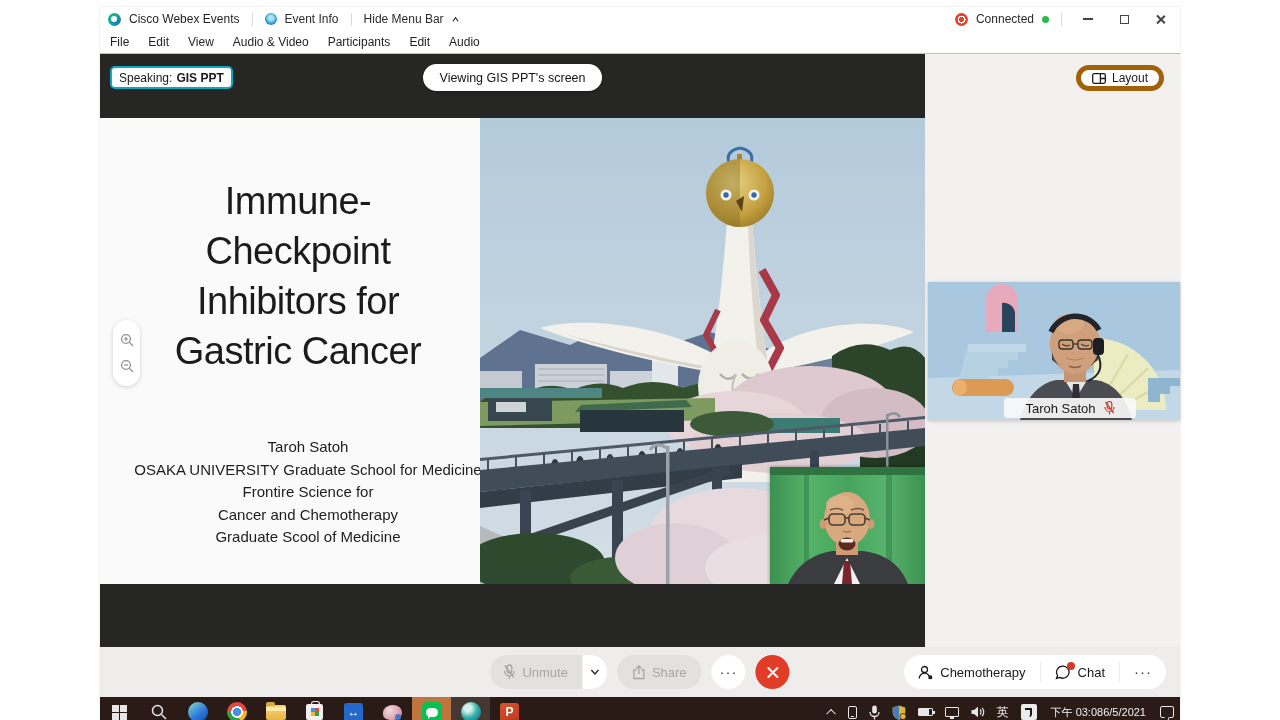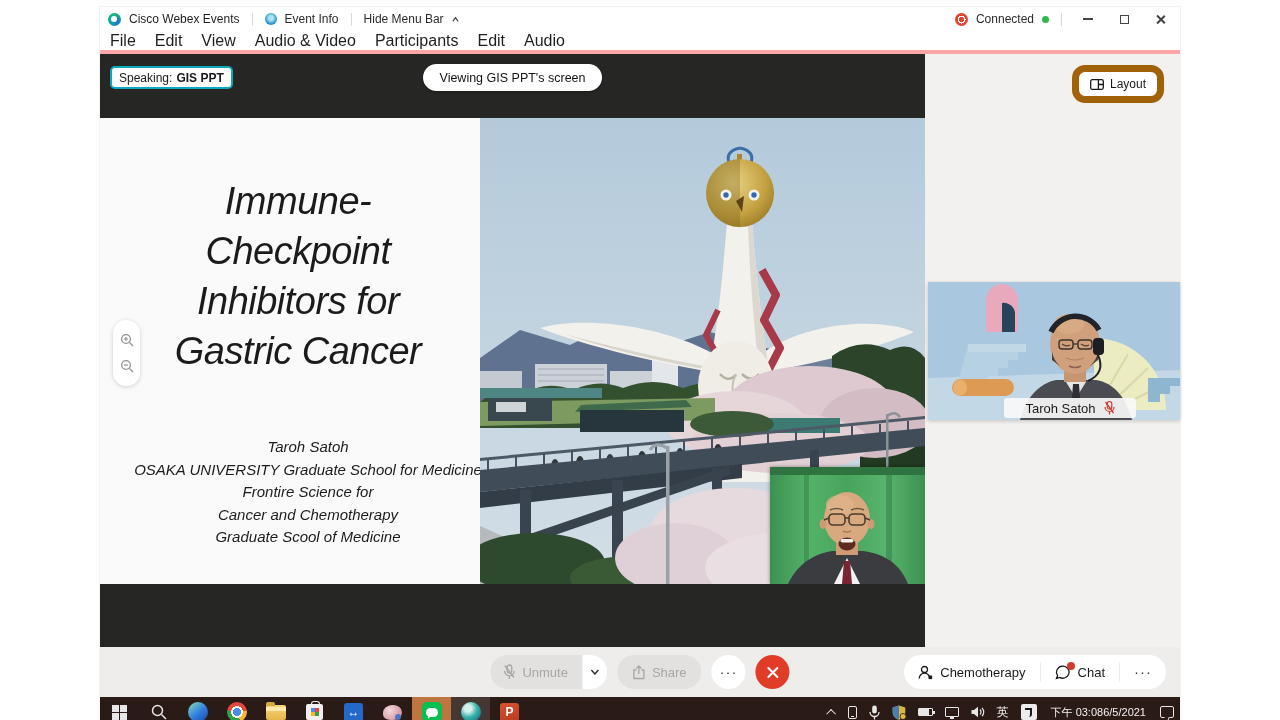--- a/index.html
+++ b/index.html
@@ -20,40 +20,40 @@
   .rec-icon { width:13px; height:13px; border-radius:50%; background:radial-gradient(circle, #e6432c 0 2.5px, #fff 2.5px 4px, #e6432c 4px); }
   .green-dot { width:7px; height:7px; border-radius:50%; background:#2fb84a; }
   .win-btn { width:28px; height:22px; display:flex; align-items:center; justify-content:center; }
   .glyph-min { width:10px; height:2px; background:#444; }
   .glyph-max { width:9px; height:9px; border:1.3px solid #444; }
   .glyph-close { position:relative; width:11px; height:11px; }
   .glyph-close::before,.glyph-close::after{ content:""; position:absolute; left:5px; top:0; width:1.5px; height:11px; background:#444; }
   .glyph-close::before{ transform:rotate(45deg);} .glyph-close::after{ transform:rotate(-45deg);}
 
   
-  .menubar { position:absolute; top:24px; left:0; right:0; height:23px; background:#fff; border-bottom:4px solid #fca5a5; display:flex; align-items:center; gap:19px; padding-left:10px; font-size:16px; color:#1f1f1f; }
+  .menubar { position:absolute; top:24px; left:0; right:0; height:23px; background:#fff; border-bottom:1px solid #fca5a5; display:flex; align-items:center; gap:19px; padding-left:10px; font-size:12px; color:#1f1f1f; }
   .menu-item { cursor:default; }
 
   
   .meeting { position:absolute; top:47px; left:0; width:1080px; height:593px; display:flex; }
   .stage { width:825px; height:593px; background:#262625; position:relative; }
   .speaking-badge { position:absolute; top:12px; left:10px; height:23px; background:#fff; border:2px solid #0ba9c0; border-radius:5px; display:flex; align-items:center; gap:4px; padding:0 7px; font-size:12px; color:#1a1a1a; }
   .speaking-badge b { font-weight:bold; }
   .viewing-pill { position:absolute; top:10px; left:50%; transform:translateX(-50%); height:27px; background:#fff; border-radius:14px; display:flex; align-items:center; padding:0 17px; font-size:12.5px; color:#141414; box-shadow:0 1px 3px rgba(0,0,0,.35); white-space:nowrap; }
 
-  .slide { position:absolute; top:64px; left:0; width:825px; height:466px; background:#fbfafa; overflow:hidden;font-style:italic; }
+  .slide { position:absolute; top:64px; left:0; width:825px; height:466px; background:#fbfafa; overflow:hidden; }
   .slide-text { position:absolute; left:8px; top:0; width:380px; color:#171717; }
   .slide-title { margin-top:58px; text-align:center; font-size:38px; line-height:50px; font-weight:400; letter-spacing:-.5px; color:#1b1b1b; }
   .slide-authors { margin-top:60px; margin-left:20px; text-align:center; font-size:15px; line-height:22.5px; color:#1d1d1d; white-space:nowrap; }
   .photo { position:absolute; left:380px; top:0; width:445px; height:466px; }
   .zoom-ctrl { position:absolute; left:13px; top:266px; width:27px; height:66px; background:rgba(255,255,255,.95); border-radius:14px; box-shadow:0 1px 4px rgba(0,0,0,.18); display:flex; flex-direction:column; align-items:center; justify-content:space-evenly; }
   .webcam-overlay { position:absolute; right:0; bottom:0; width:155px; height:117px; box-shadow:0 0 4px rgba(0,0,0,.4); }
 
   .panel { flex:1; background:#f2f1f0; position:relative; }
-  .layout-btn { position:absolute; top:11px; right:16px; height:26px; background:#fff; border:7px solid #a16207; border-radius:13px; display:flex; align-items:center; gap:6px; padding:12px 11px; font-size:12px; color:#1a1a1a; cursor:pointer; }
+  .layout-btn { position:absolute; top:11px; right:16px; height:26px; background:#fff; border:5px solid #a16207; border-radius:13px; display:flex; align-items:center; gap:6px; padding:0 11px; font-size:12px; color:#1a1a1a; cursor:pointer; }
   .thumb { position:absolute; top:228px; right:0; width:252px; height:138px; background:#a9c8df; box-shadow:0 1px 4px rgba(0,0,0,.2); }
   .name-bar { position:absolute; bottom:2px; left:76px; width:132px; height:20px; background:rgba(248,248,248,.92); border-radius:3px; display:flex; align-items:center; justify-content:center; gap:8px; font-size:13px; color:#1a1a1a; }
 
   
   .controlbar { position:absolute; top:640px; left:0; width:1080px; height:50px; background:#efedec; }
   .center-controls { position:absolute; left:50%; top:8px; transform:translateX(-50%); display:flex; align-items:center; gap:10px; }
   .pill { height:34px; border-radius:17px; display:flex; align-items:center; font-size:13px; }
   .unmute-group { overflow:hidden; background:#e3e1e0; }
   .unmute-main { display:flex; align-items:center; gap:7px; padding:0 13px; color:#a8a6a5; height:100%; }
   .unmute-drop { width:26px; height:100%; background:#fff; border-left:1px solid #d7d5d4; display:flex; align-items:center; justify-content:center; }

